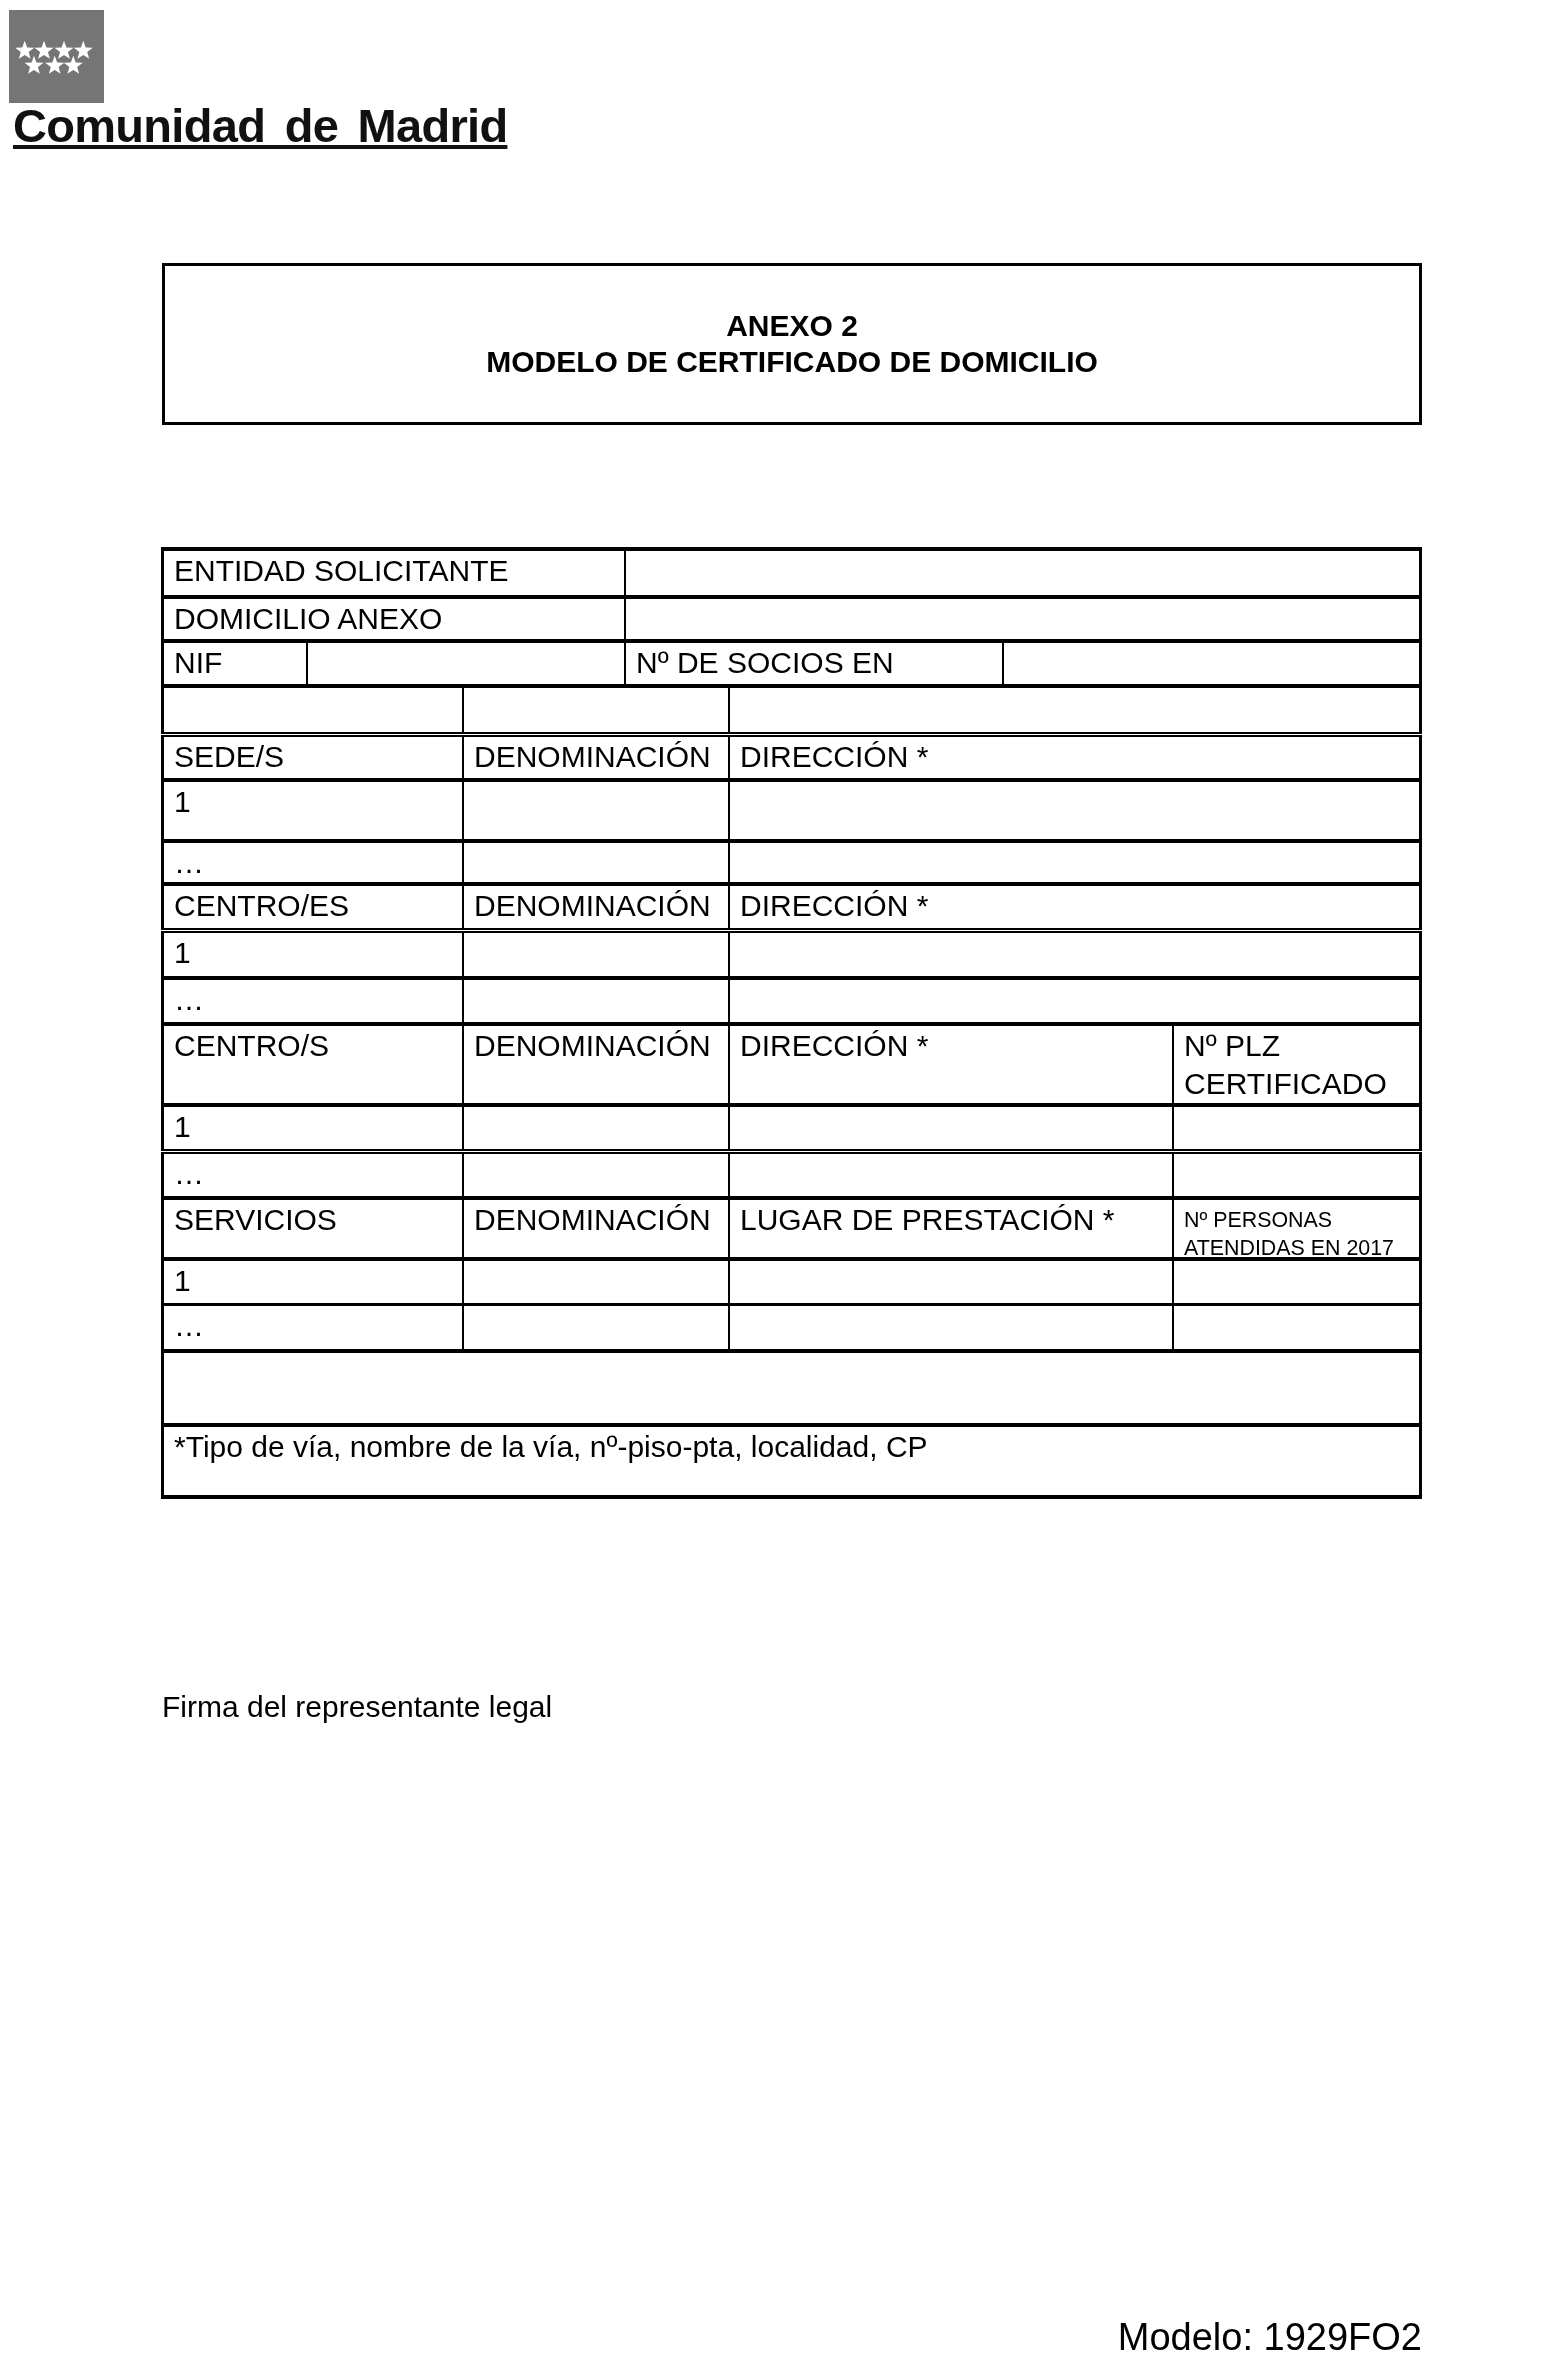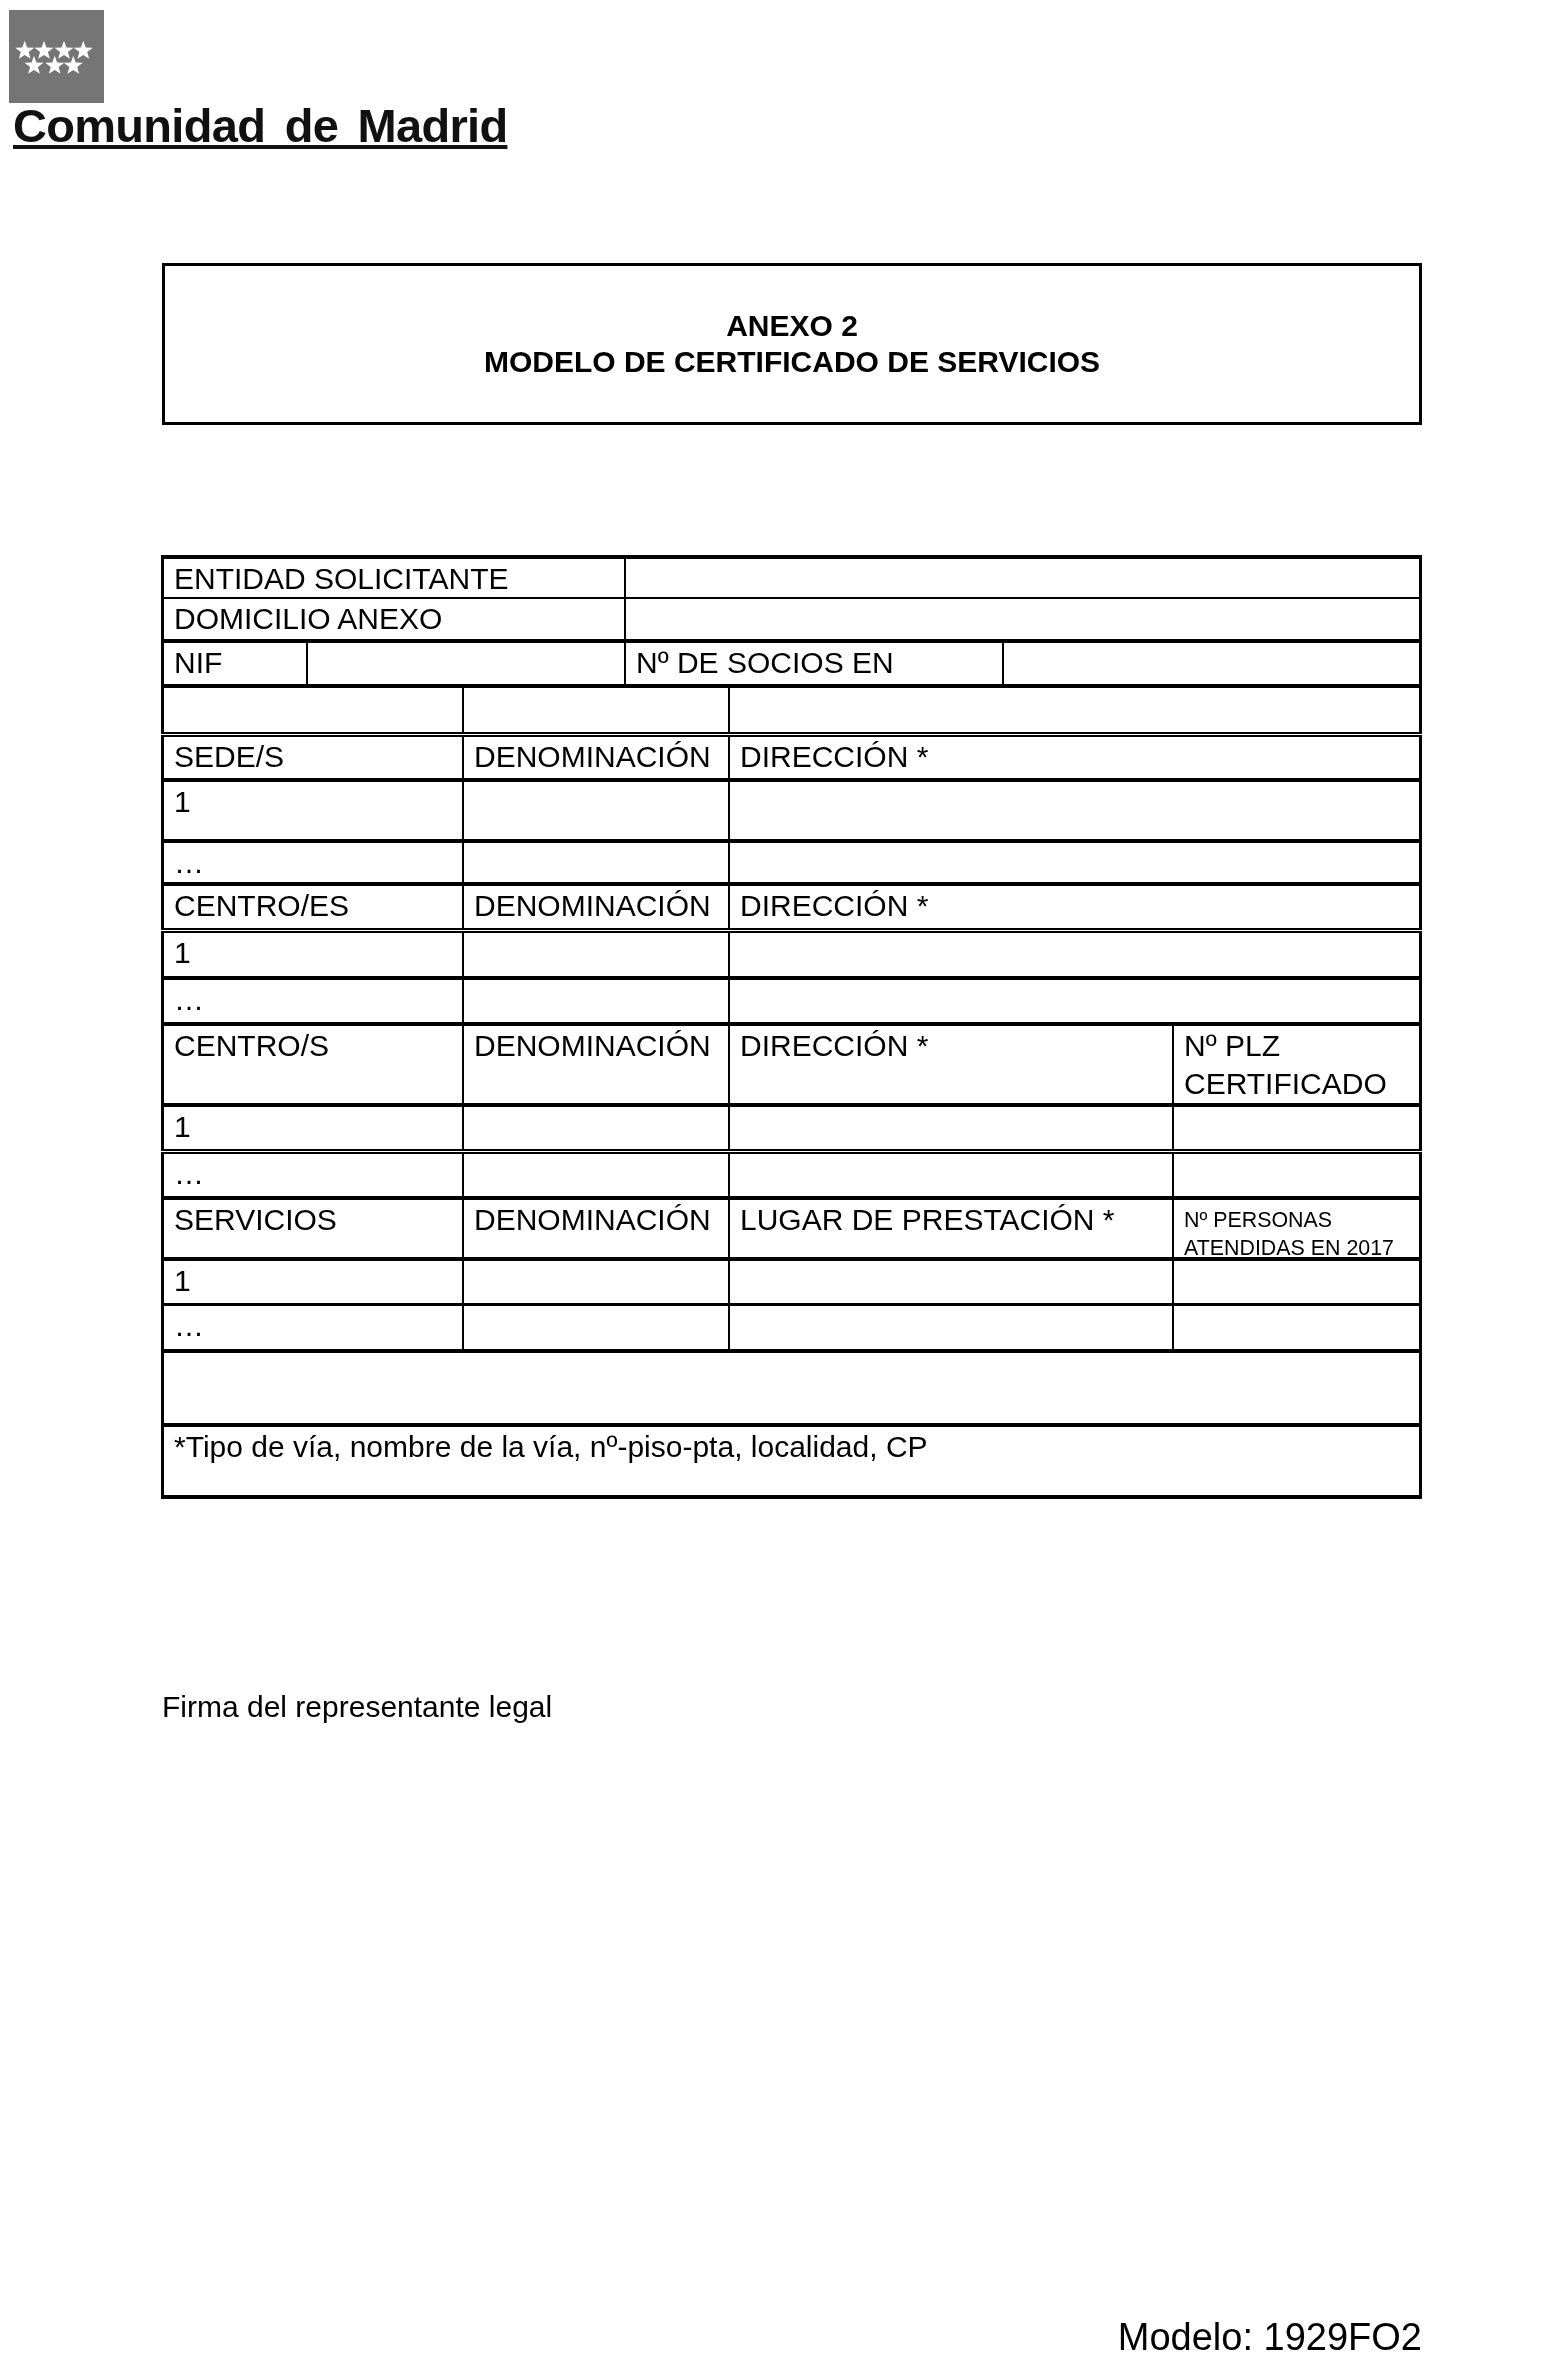--- a/index.html
+++ b/index.html
@@ -20,21 +20,21 @@
     display:flex; flex-direction:column; align-items:center; justify-content:center;
     font-size:30px; font-weight:bold; line-height:36px; text-align:center;
   }
   .dateline { position:absolute; left:176px; top:425px; font-size:30px; line-height:38px; }
   
   .row {
     position:absolute; left:161px; width:1261px; box-sizing:border-box;
     display:flex; border:2.1px solid #000; border-left-width:3.6px; border-right-width:3.6px;
     background:#fff;
   }
-  .row.first { border-top-width:4.3px;margin-top:8px; }
+  .row.first { border-top-width:4.3px; }
   .row.last  { border-bottom-width:4.3px; }
   .cell {
     box-sizing:border-box; border-right:2.1px solid #000;
     padding:1.4px 10px; font-size:30px; line-height:38px; overflow:hidden;
     white-space:normal;
   }
   .cell:last-child { border-right:none; flex:1 1 auto; }
   .cell.small { font-size:21.4px; line-height:28.5px; padding-top:5.7px; }
   
   .signature { position:absolute; left:162px; top:1688px; font-size:30px; line-height:38px;text-align:center; }
@@ -59,21 +59,21 @@
       <use href="#st" transform="translate(104,57)"></use>
       <use href="#st" transform="translate(35,78)"></use>
       <use href="#st" transform="translate(64,78)"></use>
       <use href="#st" transform="translate(90,78)"></use>
     </svg>
   </div>
   <div class="brand">Comunidad de Madrid</div>
 
   <div class="titlebox">
     <div>ANEXO 2</div>
-    <div>MODELO DE CERTIFICADO DE SERVICIOS</div>
+    <div>MODELO DE CERTIFICADO DE DOMICILIO</div>
   </div>
 
 
   <div class="row first" style="top:547px;height:50px">
     <div class="cell" style="flex:0 0 462px">ENTIDAD SOLICITANTE</div>
     <div class="cell"></div>
   </div>
 
   <div class="row" style="top:597px;height:44px">
     <div class="cell" style="flex:0 0 462px">DOMICILIO ANEXO</div>

